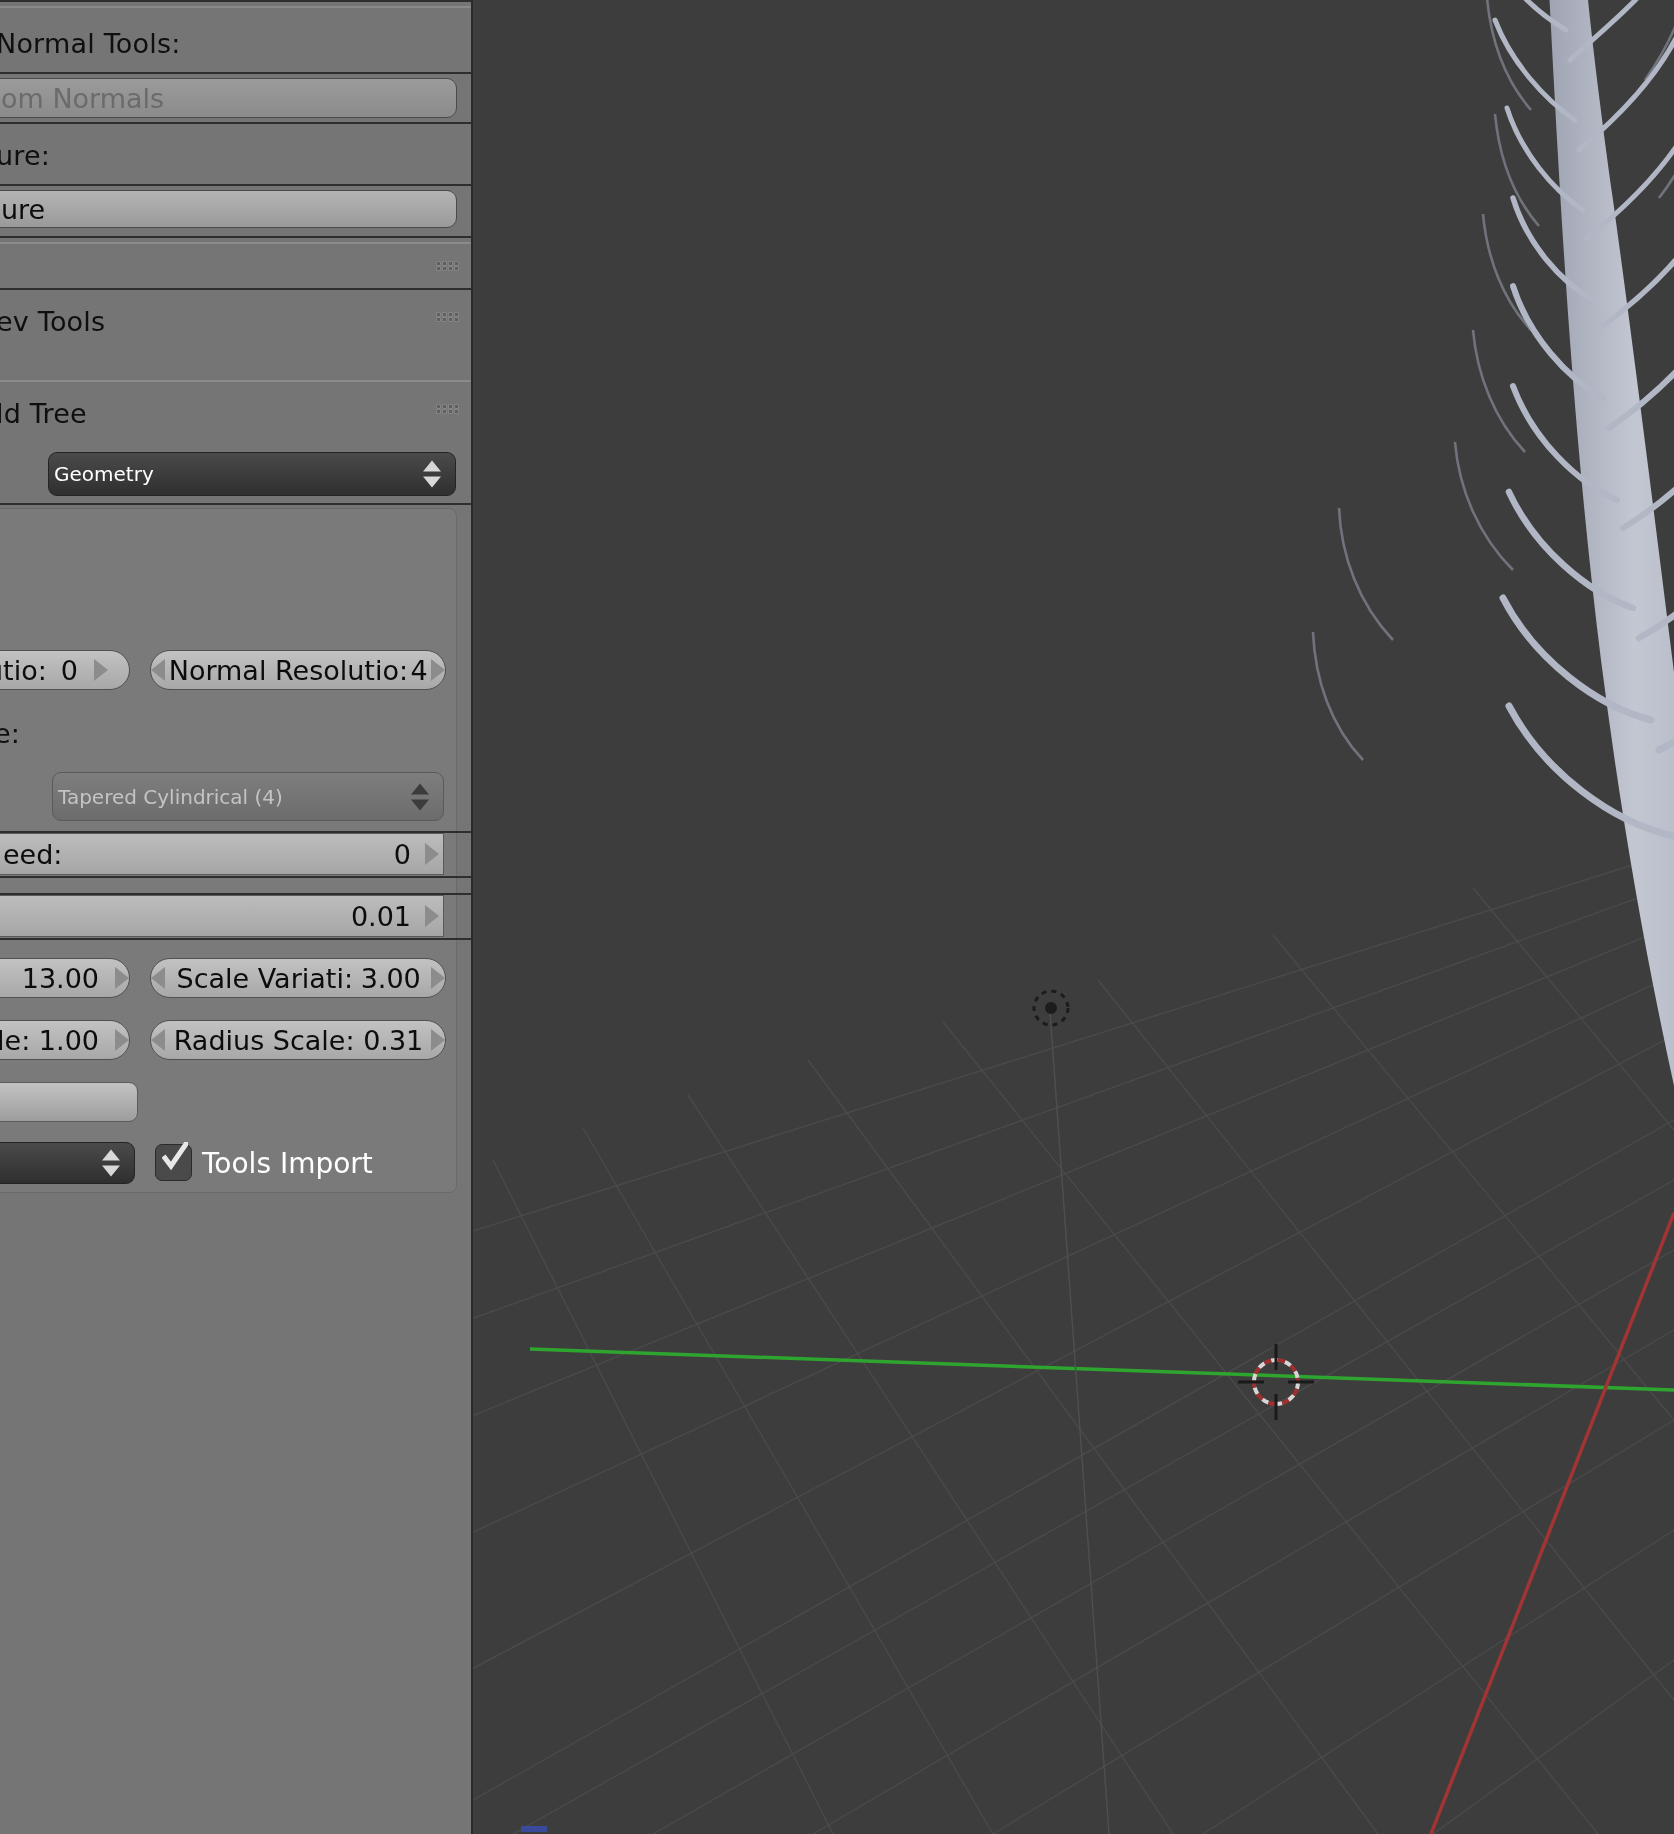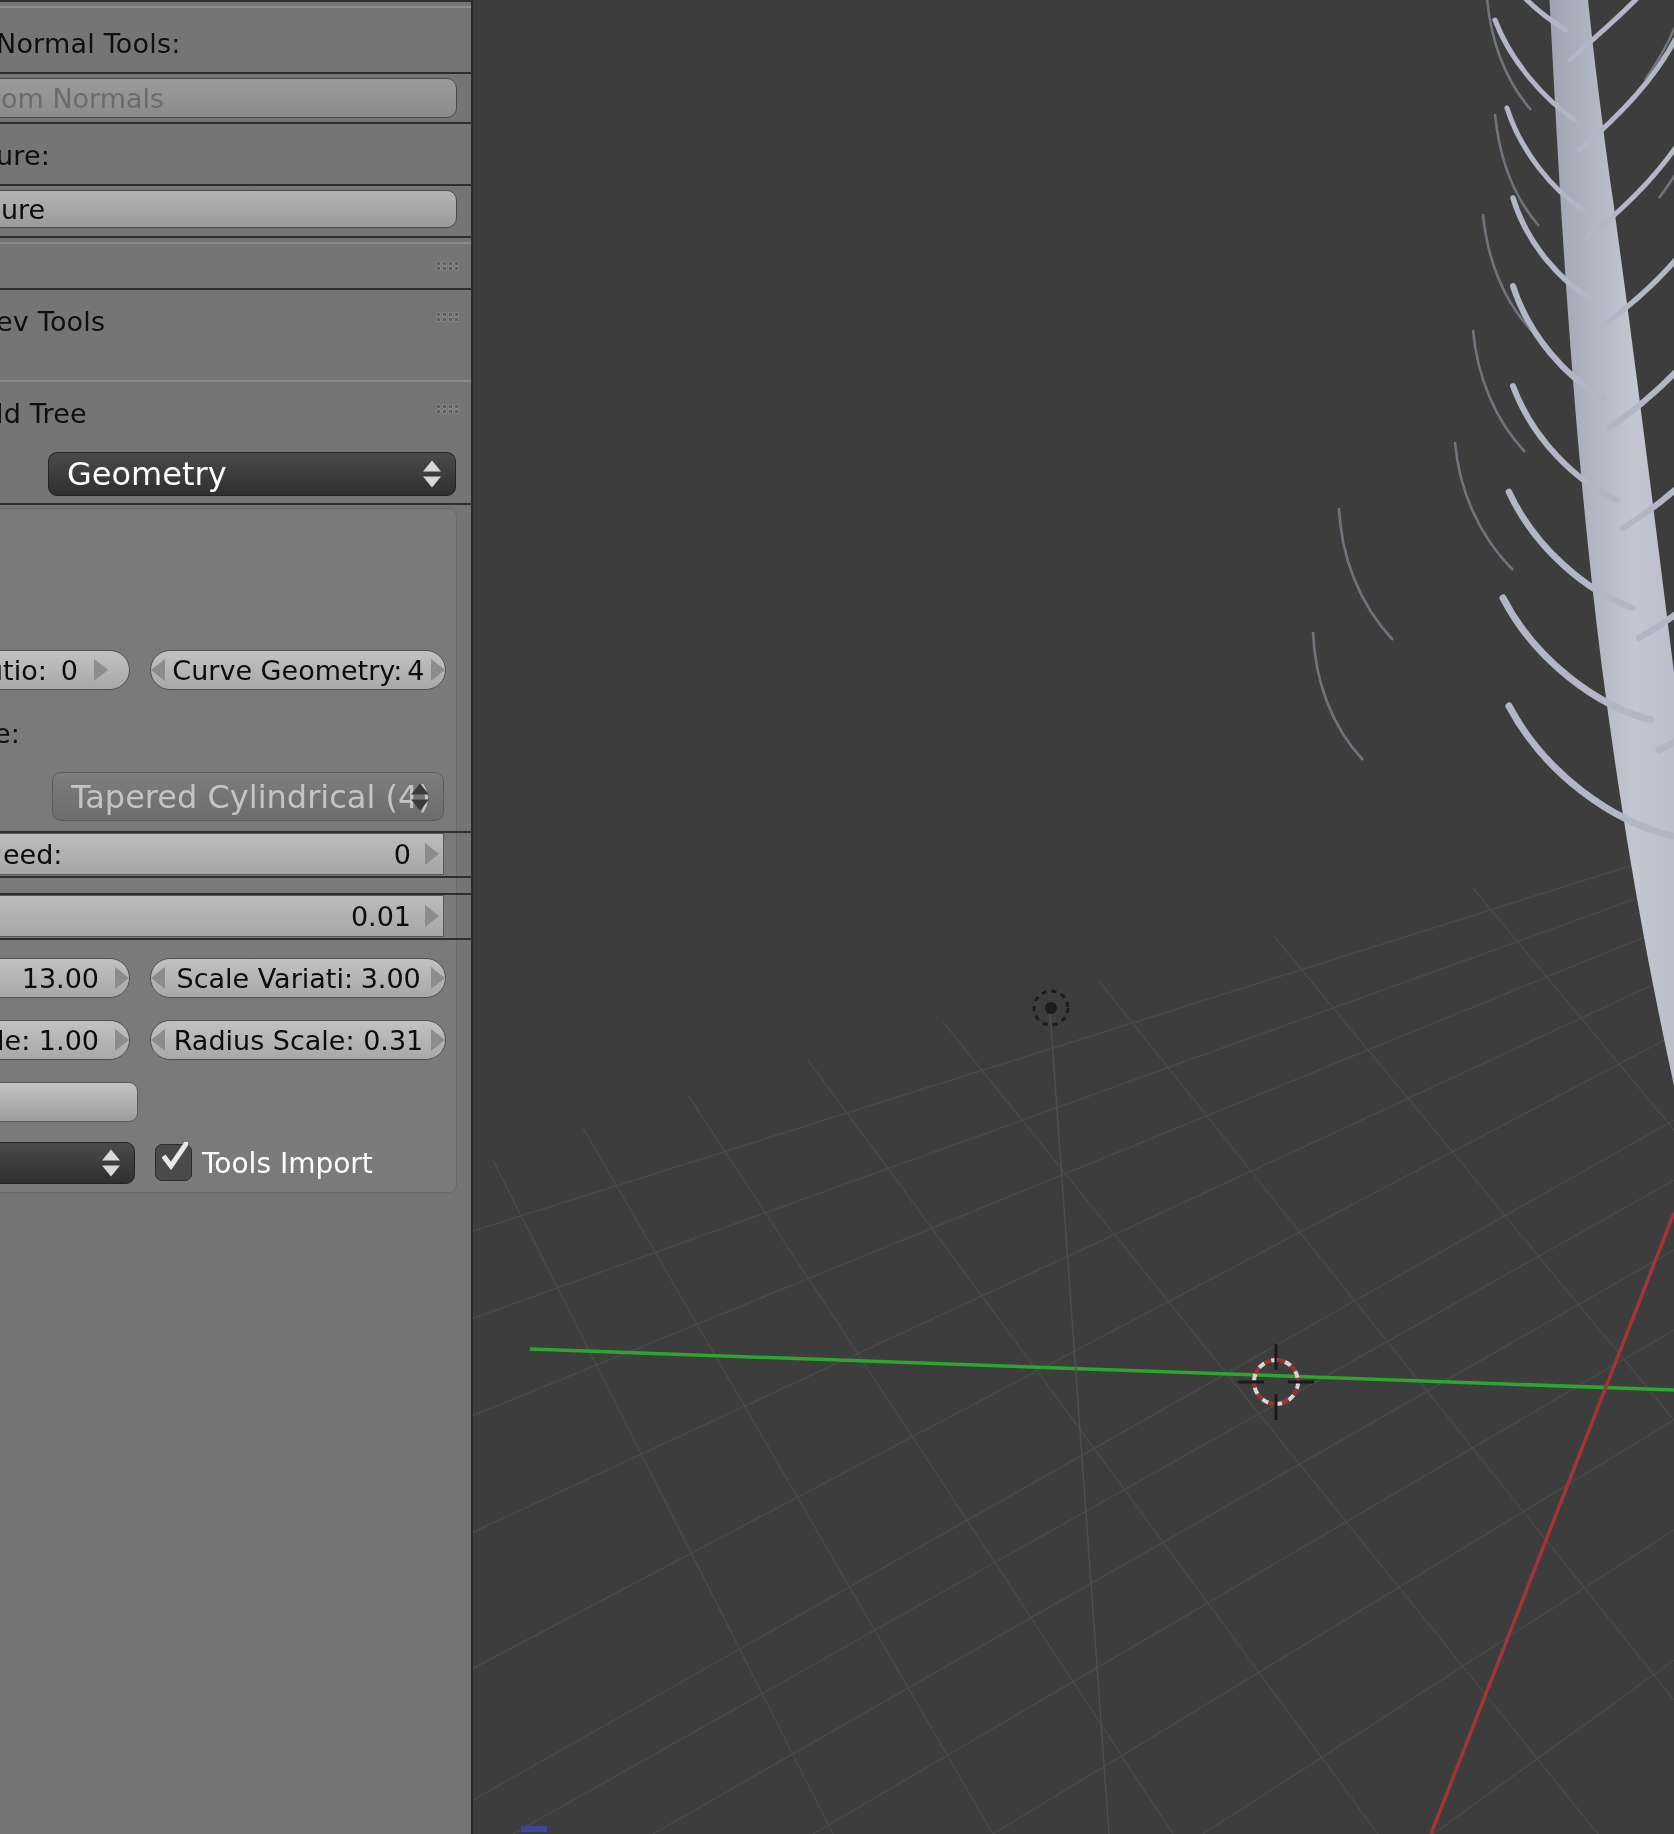--- a/index.html
+++ b/index.html
@@ -102,24 +102,24 @@
   .arrow-r { border-left: 14px solid #8c8c8c; }
 
   
   .dropdown {
     position: absolute;
     border-radius: 9px;
     box-sizing: border-box;
     background: linear-gradient(to bottom, #4a4a4a, #2f2f2f);
     border: 1px solid #242424;
     color: #ffffff;
-    font-size: 32px;
+    font-size: 20px;
     display: flex;
     align-items: center;
-    padding-left: 18px;
+    padding-left: 5px;
     white-space: nowrap;
     overflow: hidden;
   }
   .dropdown.muted {
     background: linear-gradient(to bottom, #7e7e7e, #6c6c6c);
     border: 1px solid #5a5a5a;
     color: #c4c4c4;
   }
   .dd-arrows {
     position: absolute;
@@ -296,21 +296,21 @@
     <span>olutio:</span>
     <span style="width:14px"></span>
     <span>0</span>
     <span style="width:16px"></span>
     <span class="arrow-r"></span>
   </div>
 
   <div class="num-field" style="left:150px; top:650px; width:296px; height:40px;">
     <span class="arrow-l"></span>
     <span style="width:18px"></span>
-    <span>Curve Geometry:</span>
+    <span>Normal Resolutio:</span>
     <span style="width:12px"></span>
     <span>4</span>
     <span style="width:16px"></span>
     <span class="arrow-r"></span>
   </div>
 
   <div class="panel-label" style="left:-6px; top:718px; font-size:27px;">e:</div>
 
   <div class="dropdown muted" style="left:52px; top:772px; width:392px; height:49px;">
     <span>Tapered Cylindrical (4)</span>

